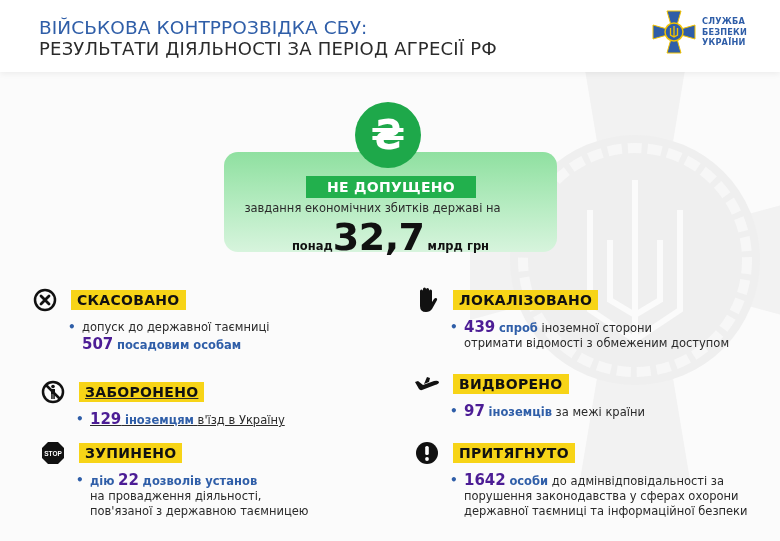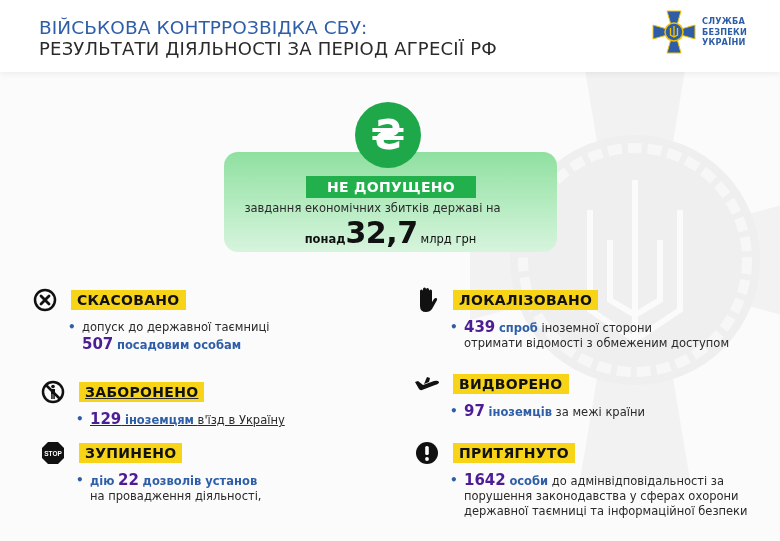--- a/index.html
+++ b/index.html
@@ -29,22 +29,22 @@
                background: #1ea84a; z-index: 2; display: flex; align-items: center; justify-content: center;
                color: #ffffff; font-size: 40px; font-weight: bold; }
   .hero-badge { position: absolute; left: 306px; top: 176px; width: 170px; height: 22px; background: #22b04d;
                 color: #ffffff; font-weight: bold; font-size: 14px; text-align: center; line-height: 22px;
                 letter-spacing: 0.3px; z-index: 2; }
   .hero-desc { position: absolute; left: 224px; top: 201px; width: 297px; text-align: center; font-size: 11.5px;
                color: #2a2a2a; z-index: 2; }
   .hero-amount { position: absolute; left: 224px; top: 215px; width: 333px; text-align: center; z-index: 2;
                  display: flex; justify-content: center; align-items: baseline; gap: 0; color: #111; }
   .hero-amount .pre { font-size: 11.5px; font-weight: bold; }
-  .hero-amount .num { font-size: 30px; font-weight: bold; letter-spacing: -0.5px; }
-  .hero-amount .unit { font-size: 11.5px; font-weight: normal; margin-left: 3px; }
+  .hero-amount .num { font-size: 38px; font-weight: bold; letter-spacing: -0.5px; }
+  .hero-amount .unit { font-size: 11.5px; font-weight: bold; margin-left: 3px; }
 
   
   .stat { position: absolute; z-index: 2; }
   .stat-head { display: flex; align-items: center; height: 22px; }
   .stat-icon { width: 26px; height: 26px; display: flex; align-items: center; justify-content: center; margin-right: 13px; }
   .stat-label { background: #f7d417; color: #111; font-weight: bold; font-size: 14px; height: 20px; line-height: 20px;
                 padding: 0 6px; letter-spacing: 0.3px; white-space: nowrap; }
   .stat-body { position: relative; margin-top: 9px; margin-left: 36px; padding-left: 14px; font-size: 11.5px;
                line-height: 15px; color: #2a2a2a; white-space: nowrap; }
   .stat-body .bullet { position: absolute; left: 0; top: 0; color: #2f5ea8; font-weight: bold; font-size: 12px; }
@@ -148,20 +148,21 @@
             <polygon points="7,1 17,1 23,7 23,17 17,23 7,23 1,17 1,7" fill="#111"></polygon>
             <text x="12" y="14.5" font-size="6.5" font-weight="bold" fill="#fff" text-anchor="middle" font-family="Liberation Sans, sans-serif">STOP</text>
           </svg>
       </span>
       <span class="stat-label">ЗУПИНЕНО</span>
     </div>
     <div class="stat-body">
       <span class="bullet">•</span>
       <span class="line"><span class="txt-blue">дію</span> <span class="num-blue">22</span> <span class="txt-blue">дозволів установ</span></span>
       <span class="line">на провадження діяльності,</span>
+      <span class="line">пов'язаної з державною таємницею</span>
     </div>
   </div>
 
   <div class="stat" style="left:414px; top:289px;">
     <div class="stat-head">
       <span class="stat-icon">
         <svg width="22" height="26" viewBox="0 0 22 26">
             <path d="M4,12 L4,4 Q4,2.5 5.5,2.5 Q7,2.5 7,4 L7,10 L7,2 Q7,0.5 8.5,0.5 Q10,0.5 10,2 L10,10 L10,2.5 Q10,1 11.5,1 Q13,1 13,2.5 L13,10 L13,4 Q13,2.5 14.5,2.5 Q16,2.5 16,4 L16,15 L18,12 Q19.5,10.5 21,11.5 Q21.5,12.5 20.5,14 L16,22 Q14,25 10,25 Q4,25 4,19 Z" fill="#111"></path>
           </svg>
       </span>

